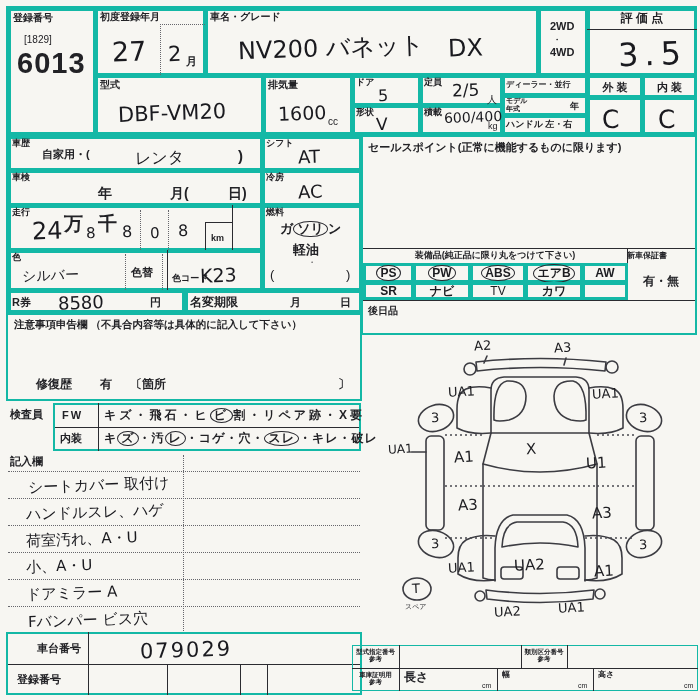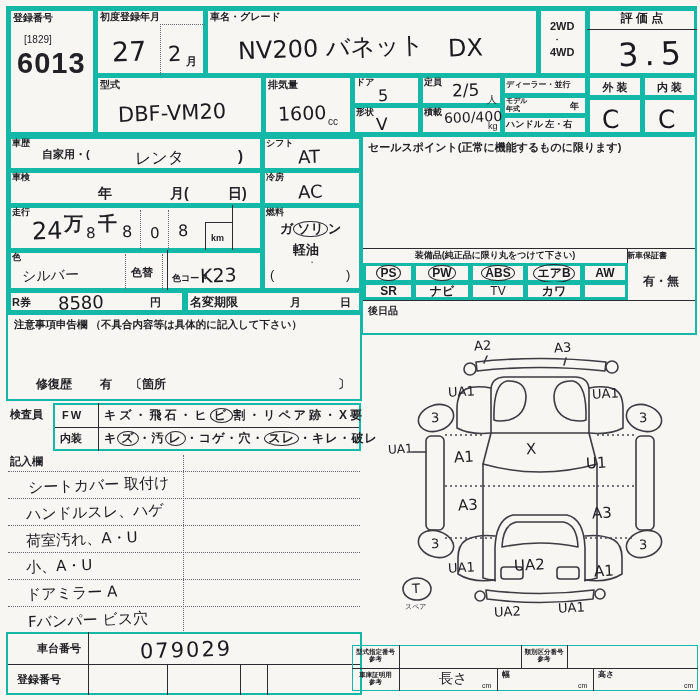--- a/index.html
+++ b/index.html
@@ -334,20 +334,20 @@
   <div class="cell" style="left:352px;top:645px;width:346px;height:46px;border-width:1.5px;"></div>
   <div class="sol-h" style="left:352px;top:668px;width:346px;"></div>
   <div class="sol-v" style="left:399px;top:645px;height:46px;"></div>
   <div class="sol-v" style="left:521px;top:645px;height:23px;"></div>
   <div class="sol-v" style="left:567px;top:645px;height:23px;"></div>
   <div class="pr" style="left:352px;top:648px;width:47px;text-align:center;font-size:6.5px;font-weight:bold;"><span>型式指定番号</span><br><span>参考</span></div>
   <div class="pr" style="left:521px;top:648px;width:46px;text-align:center;font-size:6.5px;font-weight:bold;"><span>類別区分番号</span><br><span>参考</span></div>
   <div class="pr" style="left:352px;top:671px;width:47px;text-align:center;font-size:6.5px;font-weight:bold;"><span>車庫証明用</span><br><span>参考</span></div>
   <div class="sol-v" style="left:497px;top:668px;height:23px;"></div>
   <div class="sol-v" style="left:593px;top:668px;height:23px;"></div>
-  <div class="pr" style="left:404px;top:671px;font-size:14px;font-weight:normal;margin-left:35px;">長さ</div>
+  <div class="pr" style="left:404px;top:671px;font-size:12px;font-weight:bold;">長さ</div>
   <div class="pr" style="left:482px;top:682px;font-size:7px;">cm</div>
   <div class="pr" style="left:502px;top:671px;font-size:8px;font-weight:bold;">幅</div>
   <div class="pr" style="left:578px;top:682px;font-size:7px;">cm</div>
   <div class="pr" style="left:598px;top:671px;font-size:8px;font-weight:bold;">高さ</div>
   <div class="pr" style="left:684px;top:682px;font-size:7px;">cm</div>
 
 </div>
 
 </body></html>

